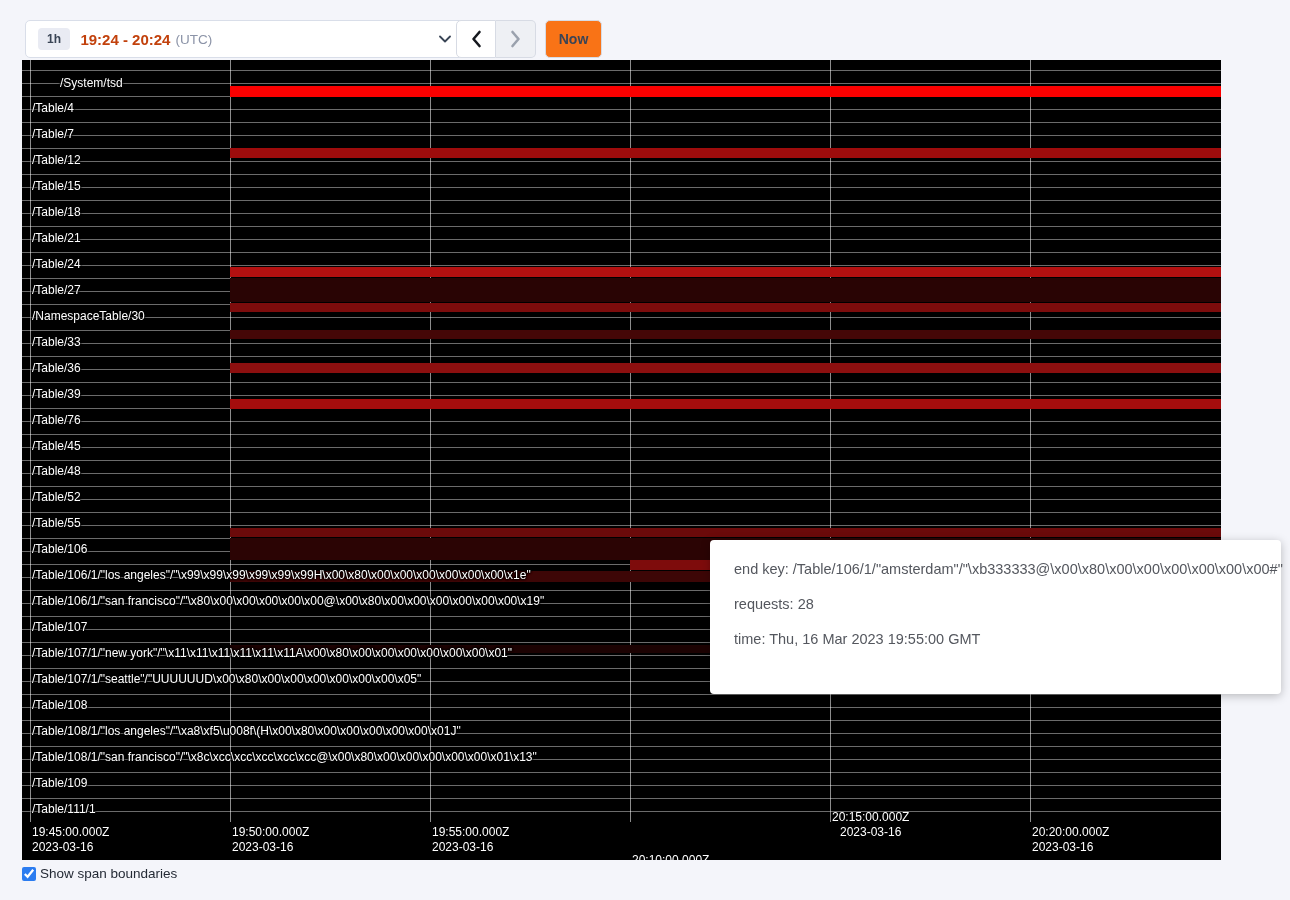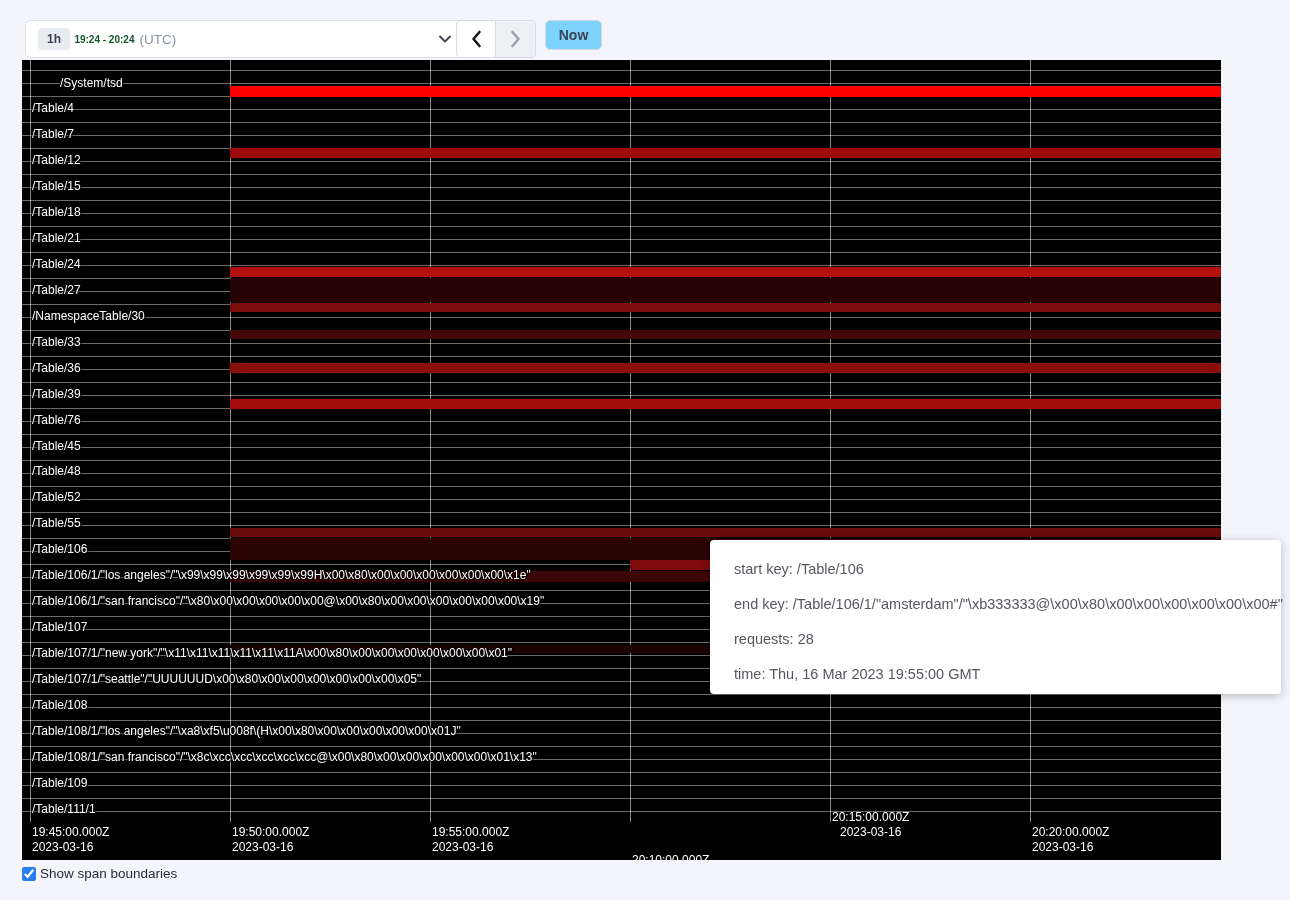--- a/index.html
+++ b/index.html
@@ -4,29 +4,29 @@
 <style>
   html,body{margin:0;padding:0;width:1290px;height:900px;background:#f4f5fa;
     font-family:"Liberation Sans",sans-serif;overflow:hidden;position:relative;}
   .abs{position:absolute;}
   
   .time-selector{left:25px;top:20px;width:413px;height:36px;background:#fff;
     border:1px solid #d9dee9;border-radius:5px;display:flex;align-items:center;
     padding:0 12px;box-sizing:content-box;cursor:pointer;}
   .chip{background:#e9ebf3;color:#394455;font-weight:bold;font-size:12px;
     padding:4px 9px;border-radius:4px;letter-spacing:.2px;}
-  .range{margin-left:4px;font-size:10px;font-weight:bold;color:#14532d;}
+  .range{margin-left:10px;font-size:15px;font-weight:bold;color:#c2410c;}
   .tz{margin-left:5px;font-size:13.5px;color:#8b93a7;}
   .sel-spacer{flex:1;}
   .nav-group{left:456px;top:20px;height:38px;display:flex;}
   .nav-btn{width:40px;height:38px;background:#fff;border:1px solid #d7dbe4;
     display:flex;align-items:center;justify-content:center;cursor:pointer;box-sizing:border-box;}
   .nav-btn.prev{border-radius:5px 0 0 5px;}
   .nav-btn.next{border-radius:0 5px 5px 0;border-left:none;background:#eef0f4;cursor:default;}
-  .now-button{left:545px;top:20px;width:57px;height:30px;background:#7dd3fc;
+  .now-button{left:545px;top:20px;width:57px;height:38px;background:#f97316;
     border:1px solid #d7dbe4;border-radius:5px;font-size:14px;font-weight:bold;
     color:#3b4455;display:flex;align-items:center;justify-content:center;cursor:pointer;
     box-sizing:border-box;font-family:"Liberation Sans",sans-serif;}
   
   .keyvis{left:22px;top:60px;width:1199px;height:800px;background:#000;overflow:hidden;}
   .kv-hline{position:absolute;left:0;width:100%;height:1px;background:rgba(255,255,255,0.42);}
   .kv-vline{position:absolute;top:0;width:1px;height:762px;background:rgba(255,255,255,0.55);}
   .kv-band{position:absolute;}
   .kv-label{position:absolute;left:10px;color:#fff;font-size:12px;line-height:13px;
     white-space:nowrap;text-shadow:0 1px 2px #000,0 -1px 2px #000,1px 0 2px #000,-1px 0 2px #000;}
@@ -201,21 +201,20 @@
       <div>20:15:00.000Z</div>
       <div>2023-03-16</div>
     </div>
     <div class="kv-tick" style="left: 1010px; top: 765px;">
       <div>20:20:00.000Z</div>
       <div>2023-03-16</div>
     </div>
   </div>
 
 <div class="abs tooltip">
-  <div class="tooltip-line">start key: /Table/106</div>
   <div class="tooltip-line">end key: /Table/106/1/"amsterdam"/"\xb333333@\x00\x80\x00\x00\x00\x00\x00\x00#"</div>
   <div class="tooltip-line">requests: 28</div>
   <div class="tooltip-line">time: Thu, 16 Mar 2023 19:55:00 GMT</div>
 </div>
 
 <div class="abs footer">
   <input type="checkbox" id="spanCb" checked="" style="">
   <label for="spanCb">Show span boundaries</label>
 </div>
 

